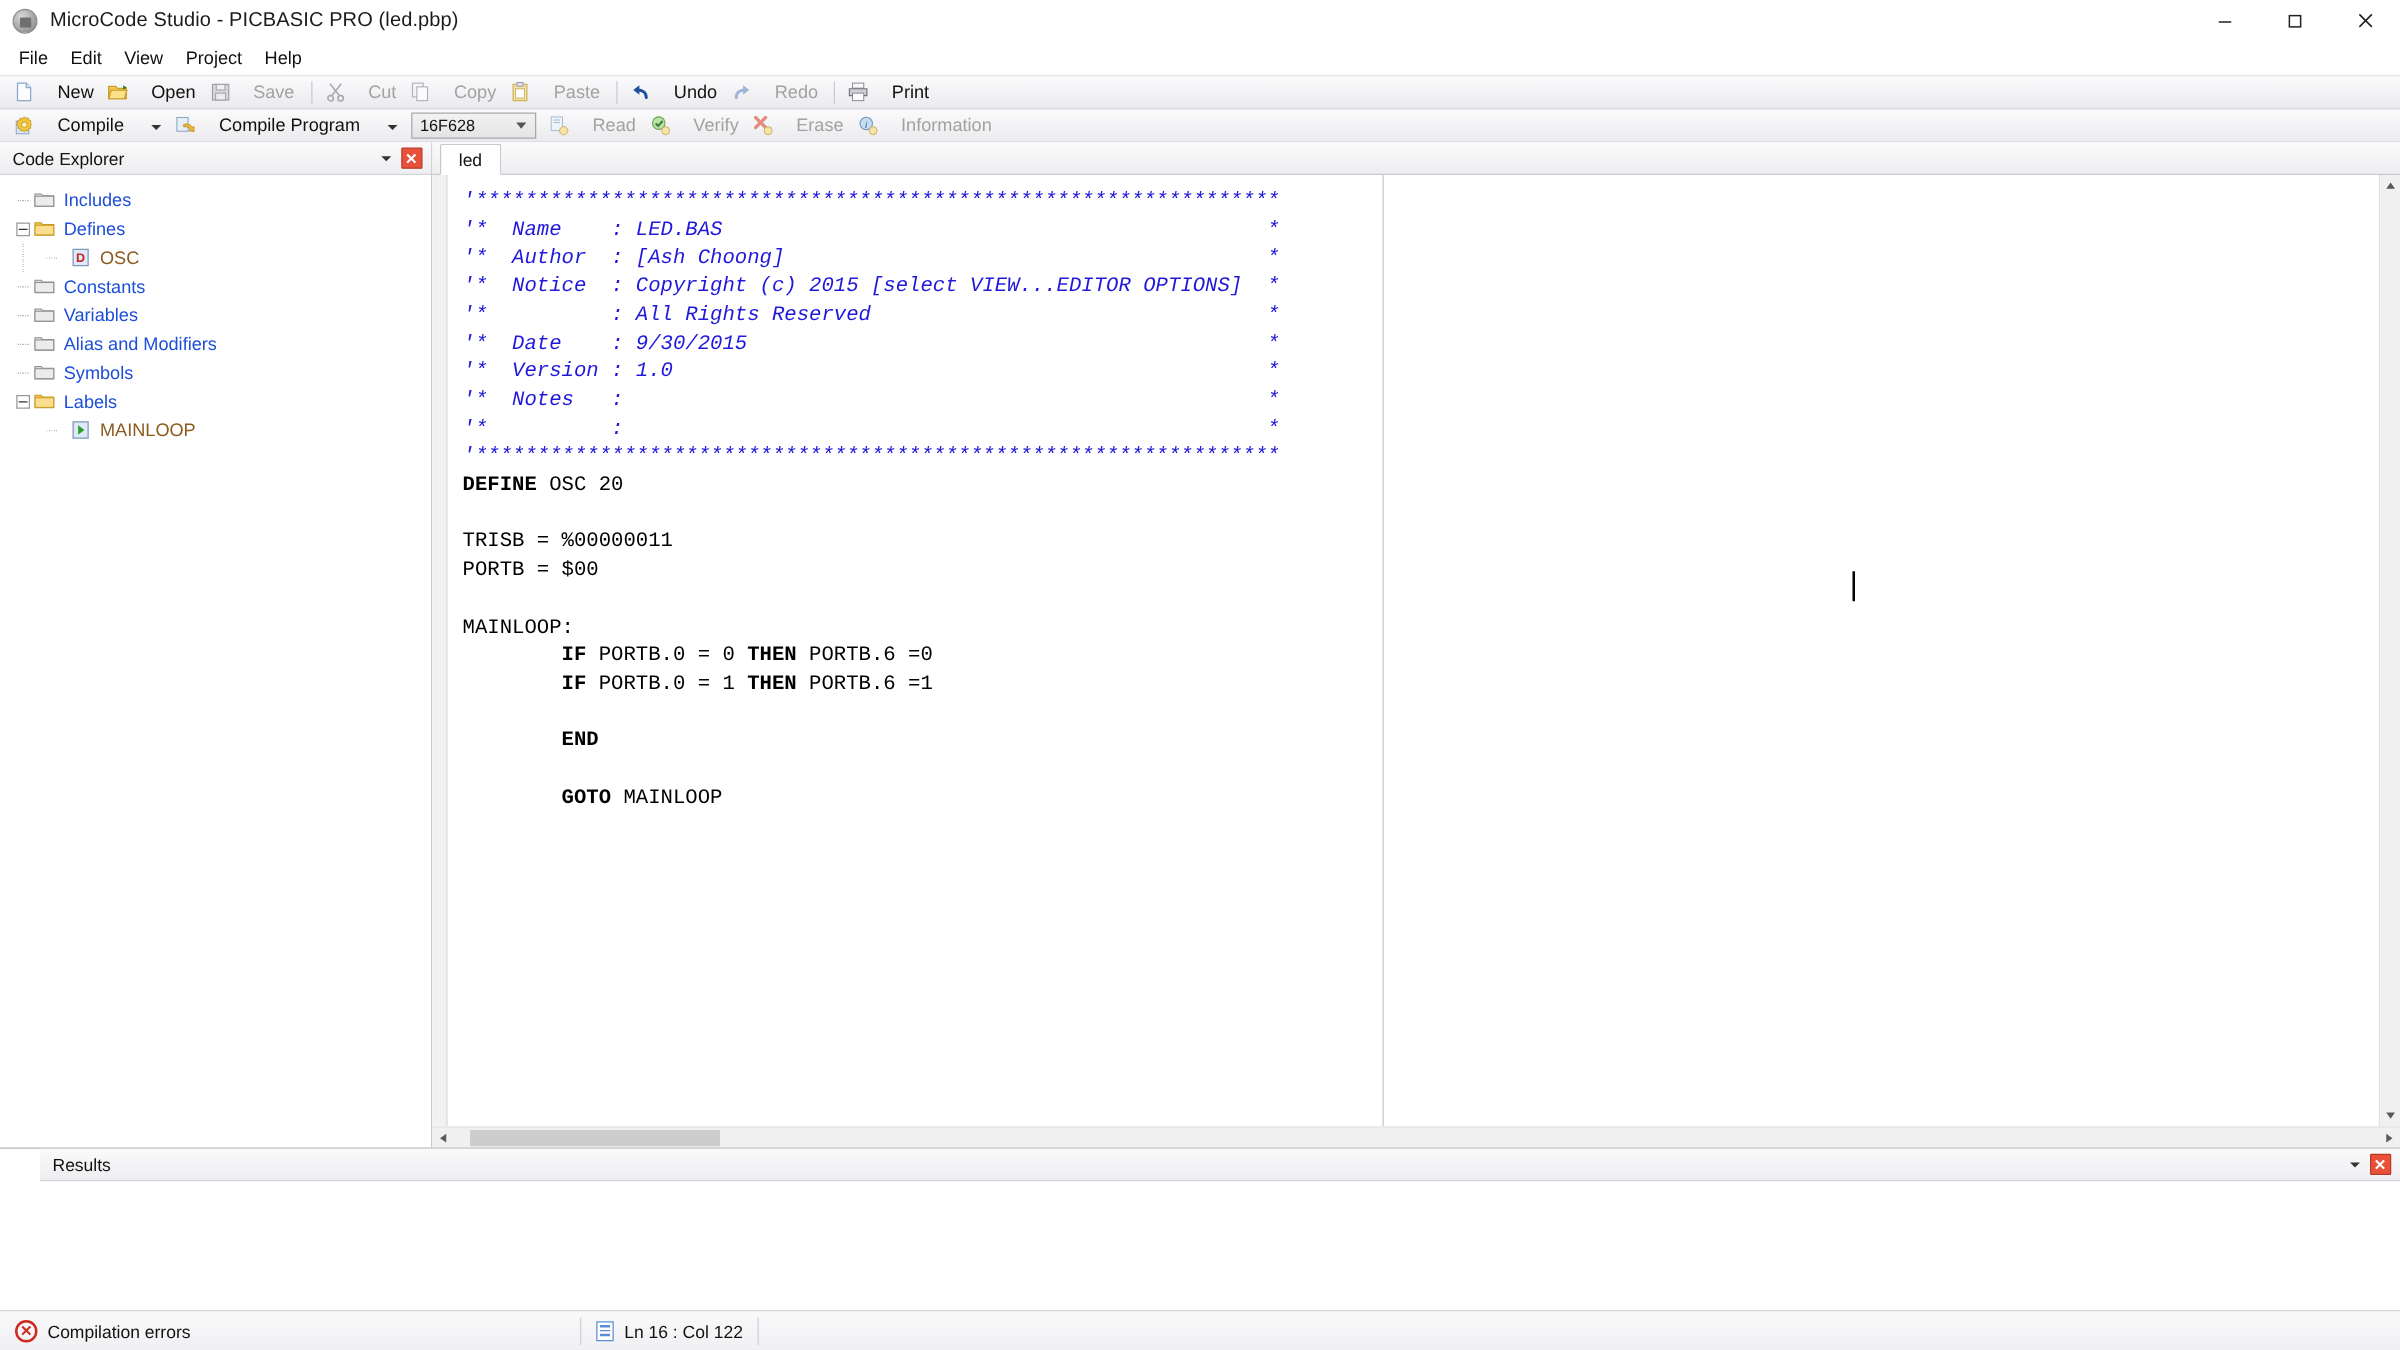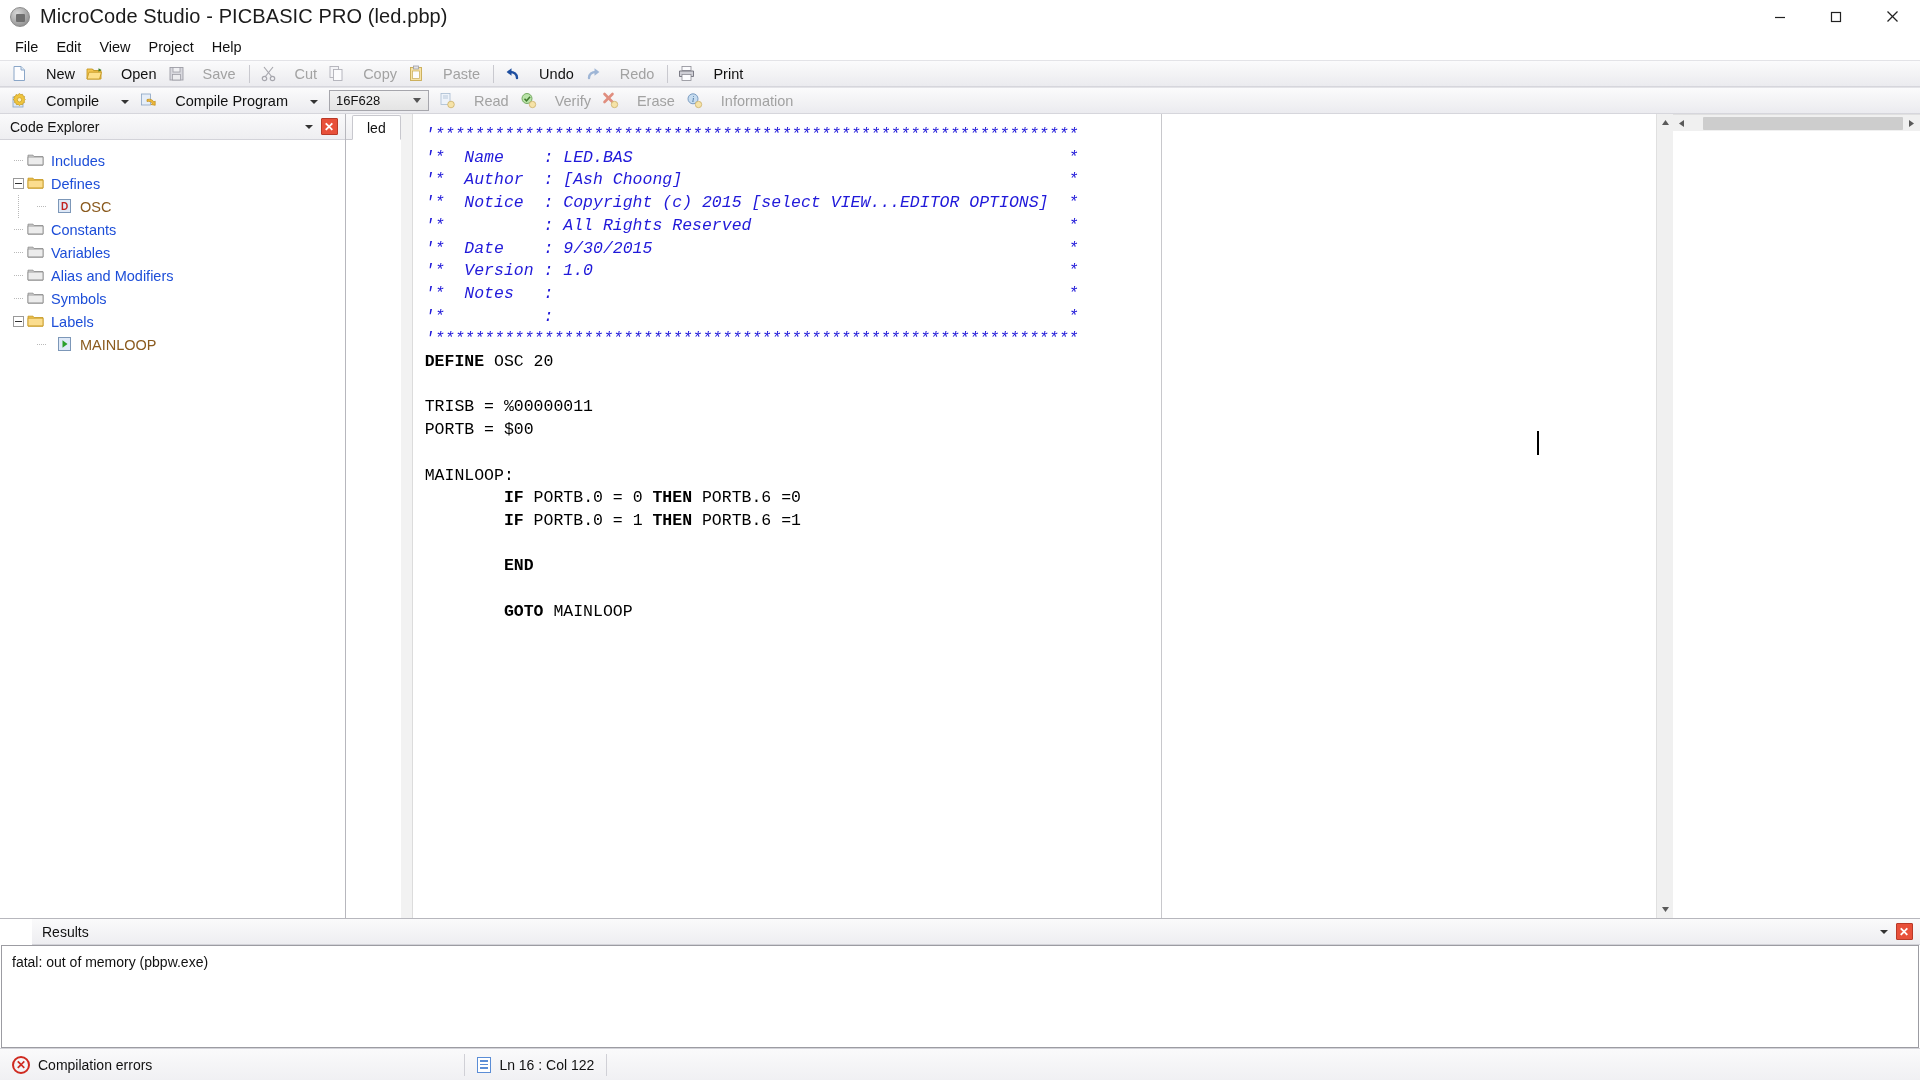--- a/index.html
+++ b/index.html
@@ -30,21 +30,21 @@
     width: 20px; height: 20px; border-radius: 50%;
     background: radial-gradient(circle at 35% 30%, #d8d8d8, #9a9a9a 70%, #7d7d7d);
     border: 1px solid #8c8c8c;
     position: relative; flex: 0 0 20px;
   }
   .app-icon::after {
     content:""; position:absolute; left:5px; top:6px; width:9px; height:8px;
     background:#6f6f6f; border-radius:1px;
   }
   .title-text {
-    margin-left: 10px; font-size: 20px; color: #1b1b1b; letter-spacing: 0.1px;
+    margin-left: 10px; font-size: 16px; color: #1b1b1b; letter-spacing: 0.1px;
   }
   .win-controls { margin-left:auto; display:flex; height:34px; }
   .win-btn {
     width: 56px; height: 34px; display:flex; align-items:center; justify-content:center;
     color:#222;
   }
   .win-btn svg { display:block; }
 
   
   .menubar {
@@ -138,21 +138,21 @@
     width:1px; height:23px; background:repeating-linear-gradient(to bottom,#b9b9b9 0 1px,transparent 1px 2px);
   }
   .dots-h {
     width:9px; height:1px; background:repeating-linear-gradient(to right,#b9b9b9 0 1px,transparent 1px 2px);
   }
   .indent { width:29px; height:23px; flex:0 0 29px; display:flex; align-items:center; justify-content:center; }
 
   svg.fi { display:block; }
 
   
-  .editor-pane { flex:1 1 auto; display:flex; flex-direction:row; min-width:0; background:#fff; }
+  .editor-pane { flex:1 1 auto; display:flex; flex-direction:column; min-width:0; background:#fff; }
   .tabstrip {
     height: 26px; flex:0 0 26px;
     display:flex; align-items:flex-end;
     background: linear-gradient(to bottom,#fafafb,#eeeef1);
     border-bottom: 1px solid #c8c8ce;
     padding-left: 6px;
   }
   .tab {
     height: 25px; display:flex; align-items:center;
     padding: 0 14px; font-size:14px; color:#111;
@@ -652,23 +652,20 @@
     <div class="results-header">
       <span>Results</span>
       <span style="margin-left:auto"></span>
       <span class="sb-ctl">
         <span class="caret" style="margin:0;"></span>
       </span>
       <span class="sb-ctl">
         <span class="sb-close">✕</span>
       </span>
     </div>
-    <div class="results-body">
-      <div>fatal: out of memory (pbpw.exe)</div>
-    </div>
   </div>
 
   <div class="statusbar">
     <div class="sbx">
       <span class="err-circle">✕</span>
       <span>Compilation errors</span>
     </div>
     <div class="sb-div" style="margin-left:300px"></div>
     <div class="sbx">
       <span class="panel-mini">

